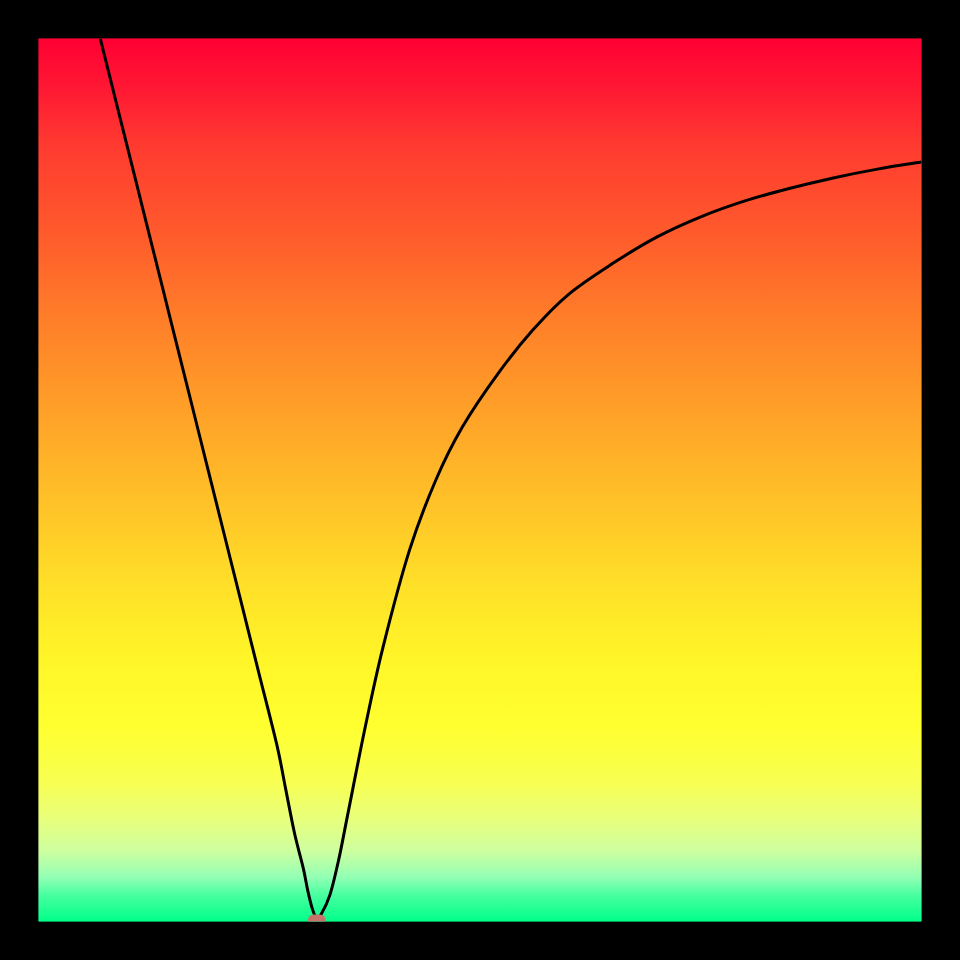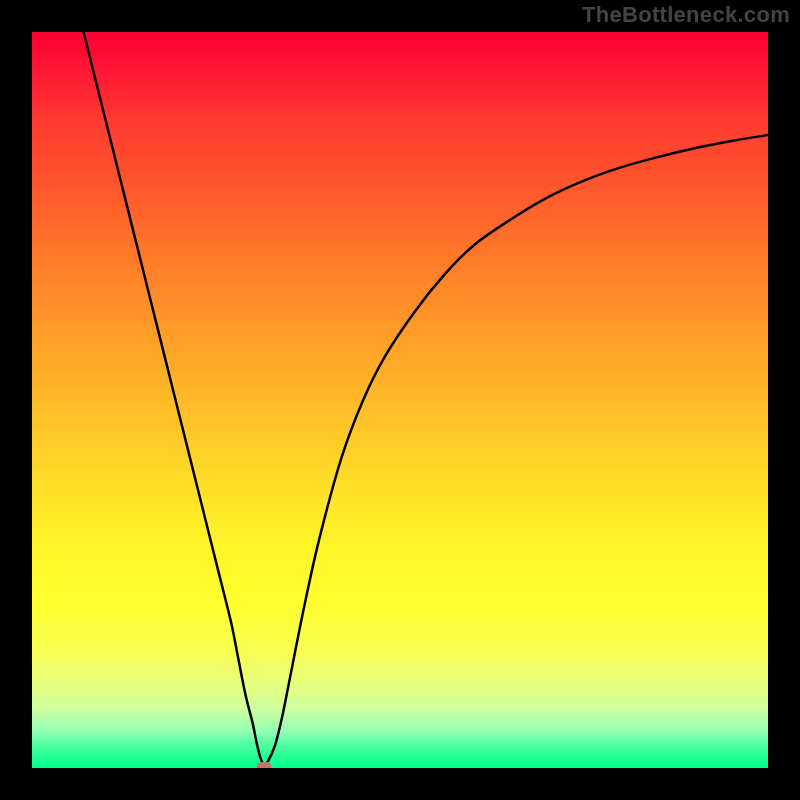--- a/index.html
+++ b/index.html
@@ -68,20 +68,19 @@
     height: 10px;
     border-radius: 5px / 5px;
     background: #c4746a;
     transform: translate(-50%, -50%);
   }
 </style>
 </head>
 <body>
 
 <div class="frame">
-  <div class="watermark">TheBottleneck.com</div>
   <div class="plot">
     <svg id="curve-svg" viewBox="0 0 736 736" preserveAspectRatio="none">
       <path id="curve-path" d="M 51.52 0.00 C 53.97 9.81, 61.33 39.25, 66.24 58.88 C 71.15 78.51, 76.05 98.13, 80.96 117.76 C 85.87 137.39, 90.77 157.01, 95.68 176.64 C 100.59 196.27, 105.49 215.89, 110.40 235.52 C 115.31 255.15, 120.21 274.77, 125.12 294.40 C 130.03 314.03, 134.93 333.65, 139.84 353.28 C 144.75 372.91, 149.65 392.53, 154.56 412.16 C 159.47 431.79, 164.37 451.41, 169.28 471.04 C 174.19 490.67, 179.09 510.29, 184.00 529.92 C 188.91 549.55, 195.04 572.85, 198.72 588.80 C 202.40 604.75, 203.63 613.33, 206.08 625.60 C 208.53 637.87, 210.99 651.36, 213.44 662.40 C 215.89 673.44, 218.96 683.87, 220.80 691.84 C 222.64 699.81, 223.25 704.72, 224.48 710.24 C 225.71 715.76, 226.93 721.16, 228.16 724.96 C 229.39 728.76, 230.61 732.20, 231.84 733.06 C 233.07 733.91, 233.68 733.30, 235.52 730.11 C 237.36 726.92, 240.43 721.53, 242.88 713.92 C 245.33 706.31, 247.79 695.52, 250.24 684.48 C 252.69 673.44, 253.92 666.08, 257.60 647.68 C 261.28 629.28, 267.41 597.39, 272.32 574.08 C 277.23 550.77, 280.91 532.37, 287.04 507.84 C 293.17 483.31, 301.76 450.19, 309.12 426.88 C 316.48 403.57, 323.84 385.17, 331.20 368.00 C 338.56 350.83, 344.69 338.56, 353.28 323.84 C 361.87 309.12, 372.91 293.17, 382.72 279.68 C 392.53 266.19, 402.35 253.92, 412.16 242.88 C 421.97 231.84, 430.56 222.64, 441.60 213.44 C 452.64 204.24, 466.13 195.65, 478.40 187.68 C 490.67 179.71, 502.93 172.10, 515.20 165.60 C 527.47 159.10, 539.73 153.70, 552.00 148.67 C 564.27 143.64, 576.53 139.35, 588.80 135.42 C 601.07 131.50, 613.33 128.31, 625.60 125.12 C 637.87 121.93, 650.13 118.99, 662.40 116.29 C 674.67 113.59, 686.93 111.14, 699.20 108.93 C 711.47 106.72, 729.87 104.02, 736.00 103.04" fill="none" stroke="#000000" stroke-width="2.5" stroke-linejoin="round" stroke-linecap="round"></path>
     </svg>
     <div id="marker" class="marker" style="left: 231.84px; top: 734.528px;"></div>
   </div>
 </div>
 
 </body></html>

